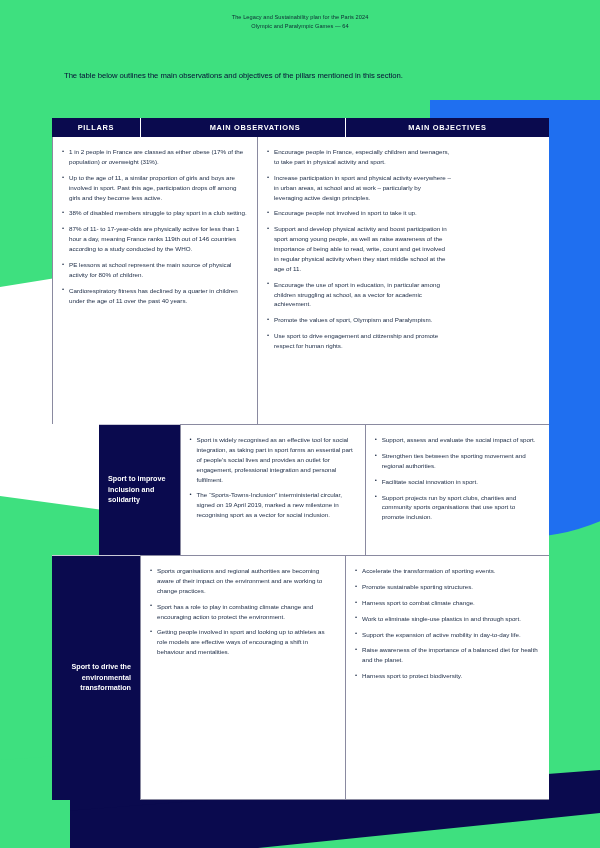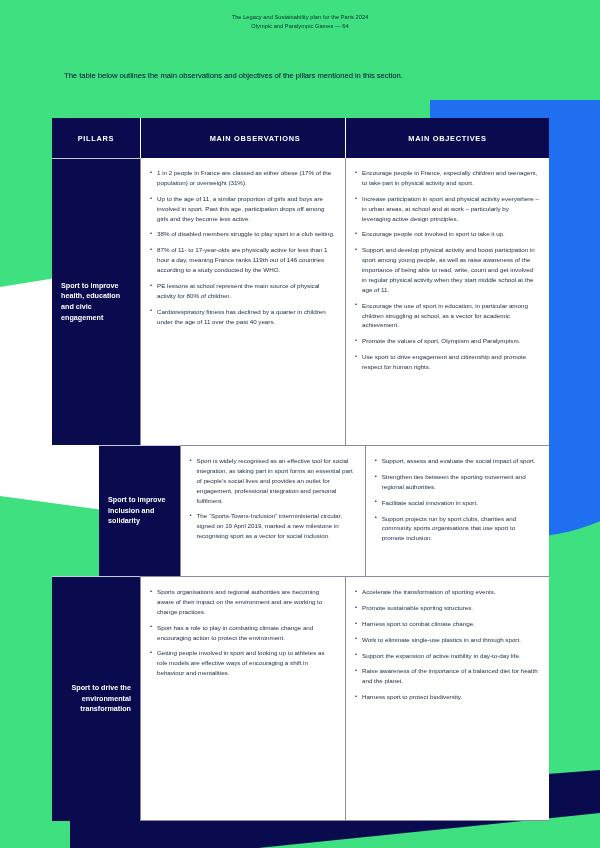--- a/index.html
+++ b/index.html
@@ -60,21 +60,21 @@
   
   .table {
     position: absolute;
     top: 118px;
     left: 52px;
     width: 497px;
   }
 
   .t-head {
     display: flex;
-    height: 40px;
+    height: 19px;
     background: #0a0a4e;
   }
   .t-head .th {
     color: #ffffff;
     font-size: 7.4px;
     font-weight: bold;
     letter-spacing: 0.7px;
     display: flex;
     align-items: center;
     justify-content: center;
@@ -174,21 +174,20 @@
   <div class="table">
 
     <div class="t-head">
       <div class="th c1">PILLARS</div>
       <div class="th c2">MAIN OBSERVATIONS</div>
       <div class="th c3">MAIN OBJECTIVES</div>
     </div>
 
     <div id="rows-host">
         <div class="t-row" style="height: 287px;">
-          <div class="cell pillar">Sport to improve health, education and civic engagement</div>
           <div class="cell obs first">
             <ul class="bullets">
               <li>1 in 2 people in France are classed as either obese (17% of the population) or overweight (31%).</li>
               <li>Up to the age of 11, a similar proportion of girls and boys are involved in sport. Past this age, participation drops off among girls and they become less active.</li>
               <li>38% of disabled members struggle to play sport in a club setting.</li>
               <li>87% of 11- to 17-year-olds are physically active for less than 1 hour a day, meaning France ranks 119th out of 146 countries according to a study conducted by the WHO.</li>
               <li>PE lessons at school represent the main source of physical activity for 80% of children.</li>
               <li>Cardiorespiratory fitness has declined by a quarter in children under the age of 11 over the past 40 years.</li>
             </ul>
           </div>

